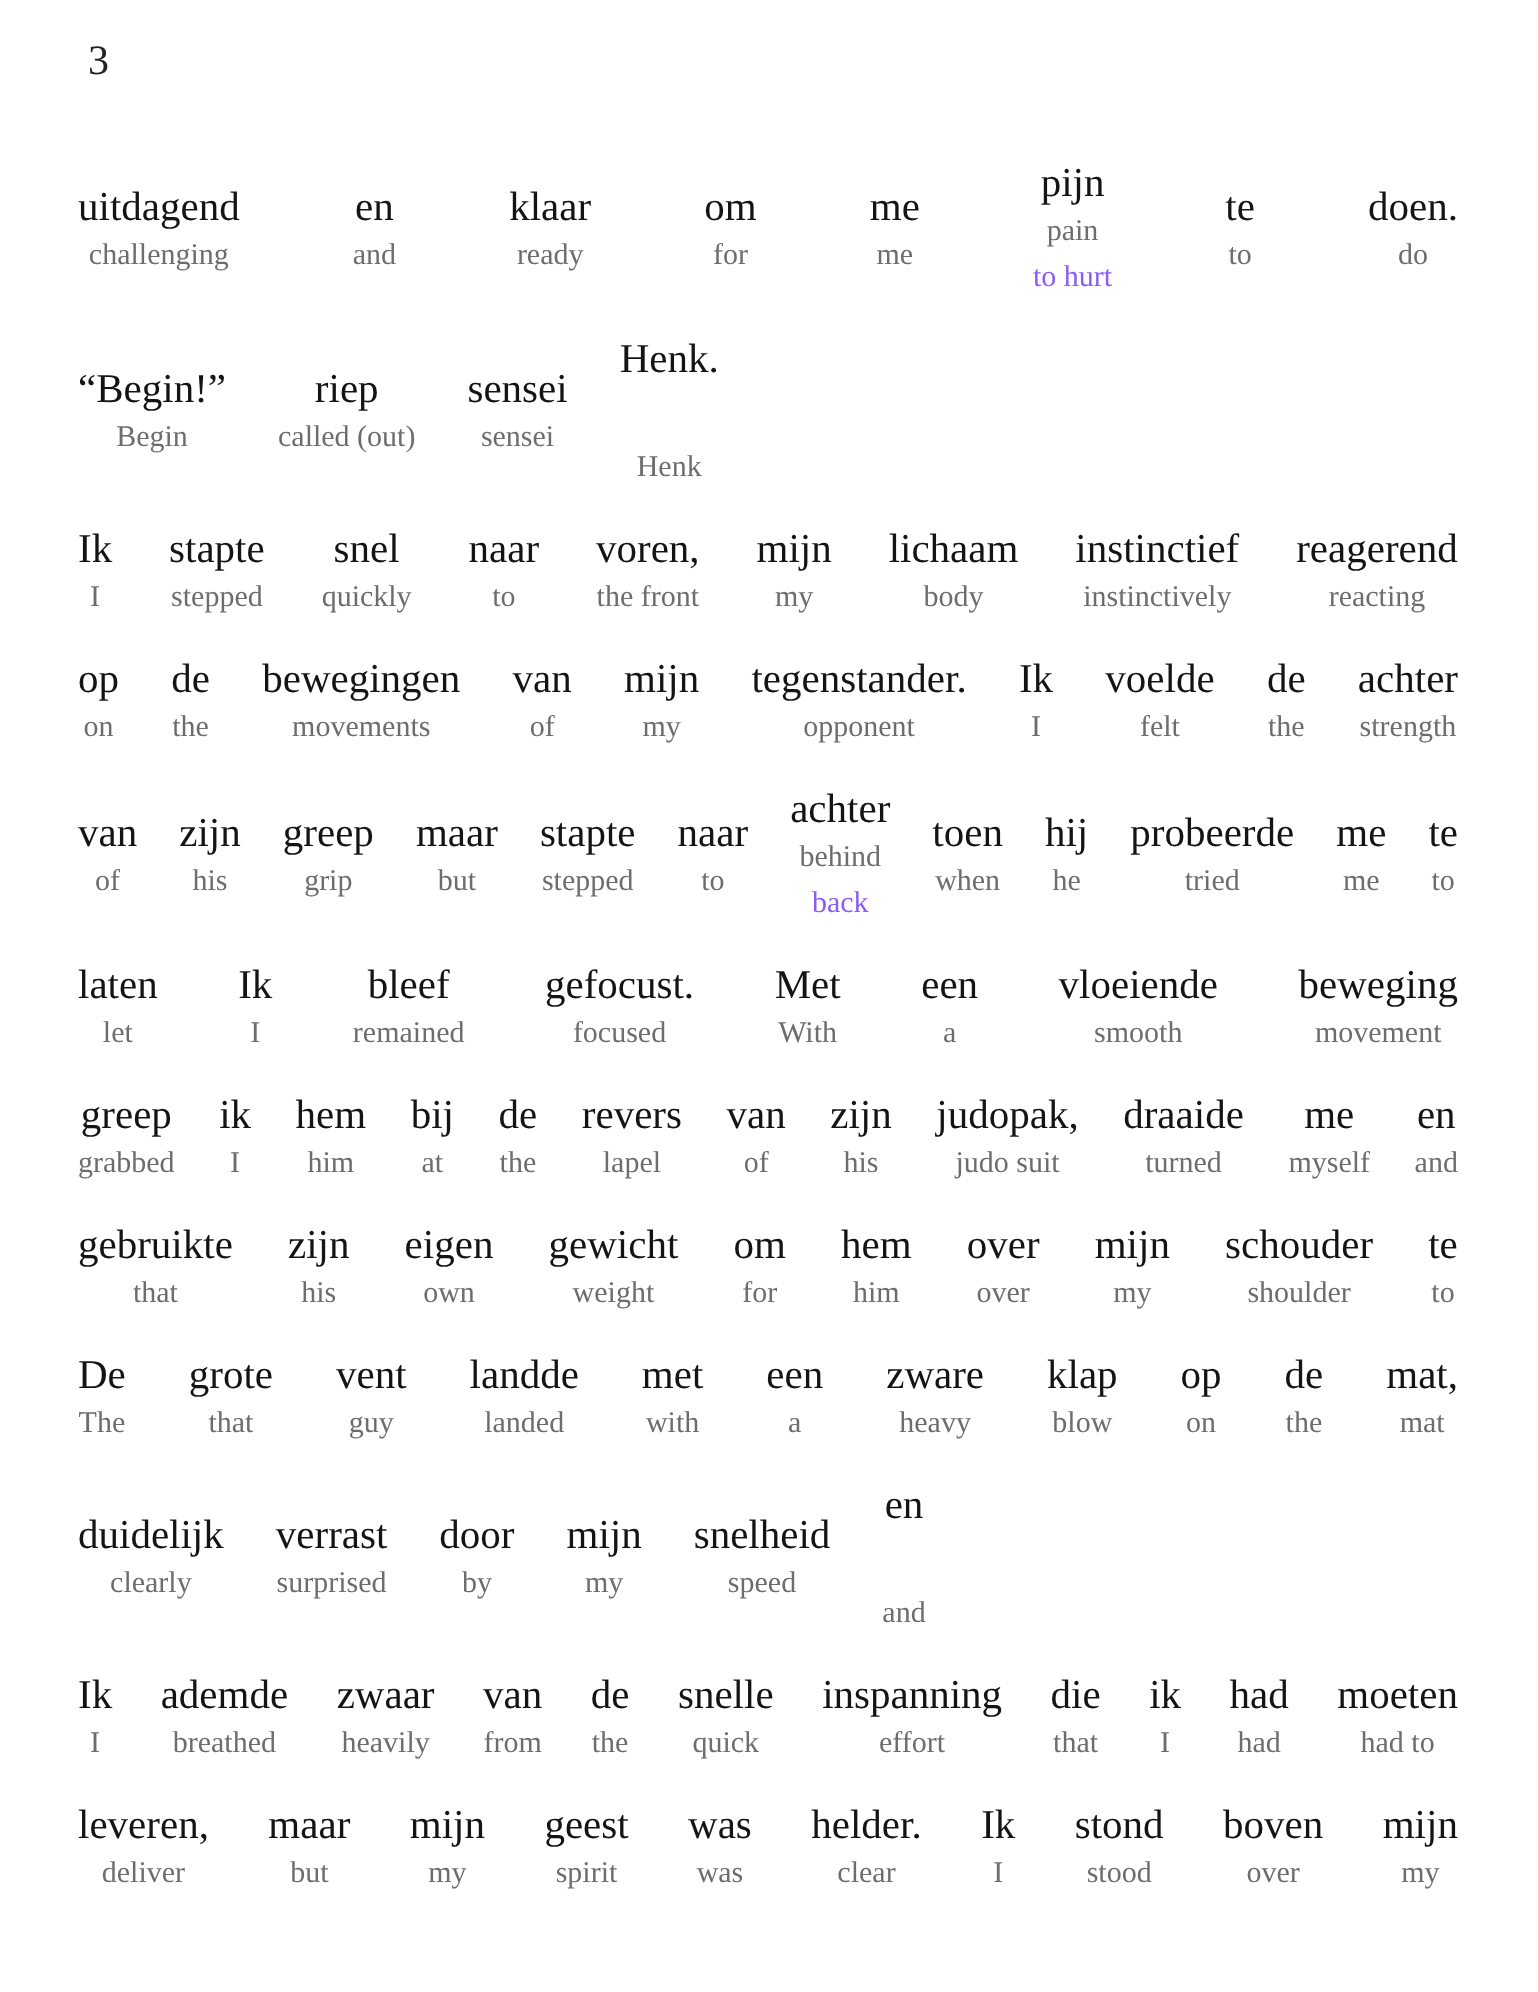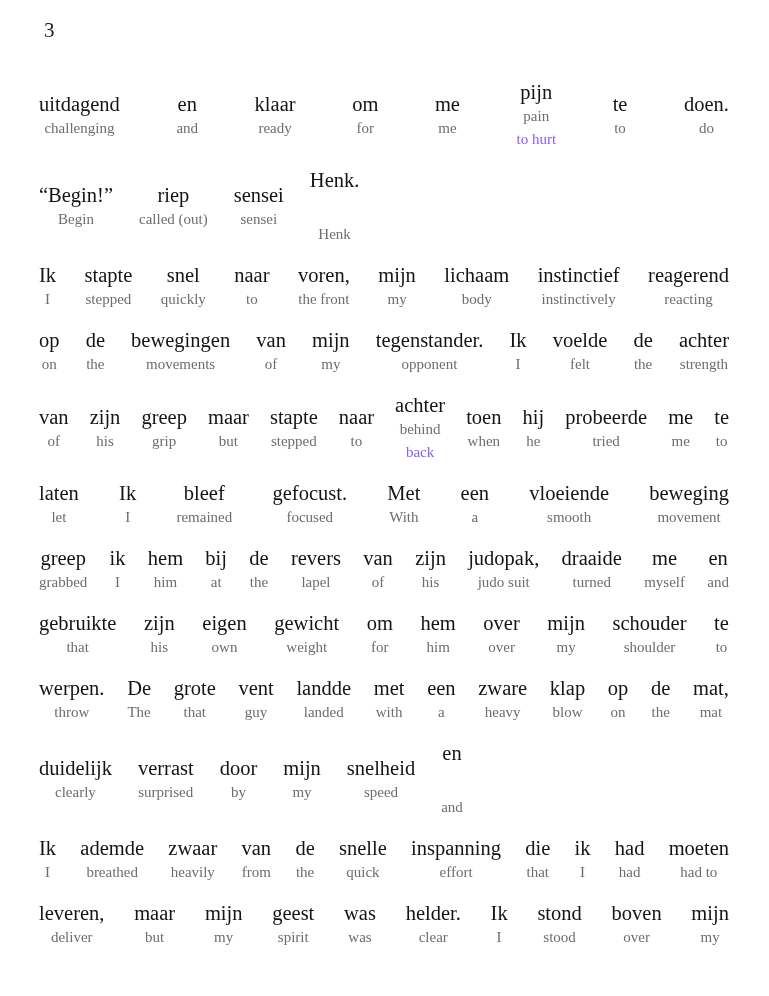--- a/index.html
+++ b/index.html
@@ -395,24 +395,20 @@
           <div class="src">schouder</div>
           <div class="glo">shoulder</div>
         </div>
         <div class="word-col">
           <div class="src">te</div>
           <div class="glo">to</div>
         </div>
       </div>
       <div class="gloss-line">
         <div class="word-col">
-          <div class="src">werpen.</div>
-          <div class="glo">throw</div>
-        </div>
-        <div class="word-col">
           <div class="src">De</div>
           <div class="glo">The</div>
         </div>
         <div class="word-col">
           <div class="src">grote</div>
           <div class="glo">that</div>
         </div>
         <div class="word-col">
           <div class="src">vent</div>
           <div class="glo">guy</div>

